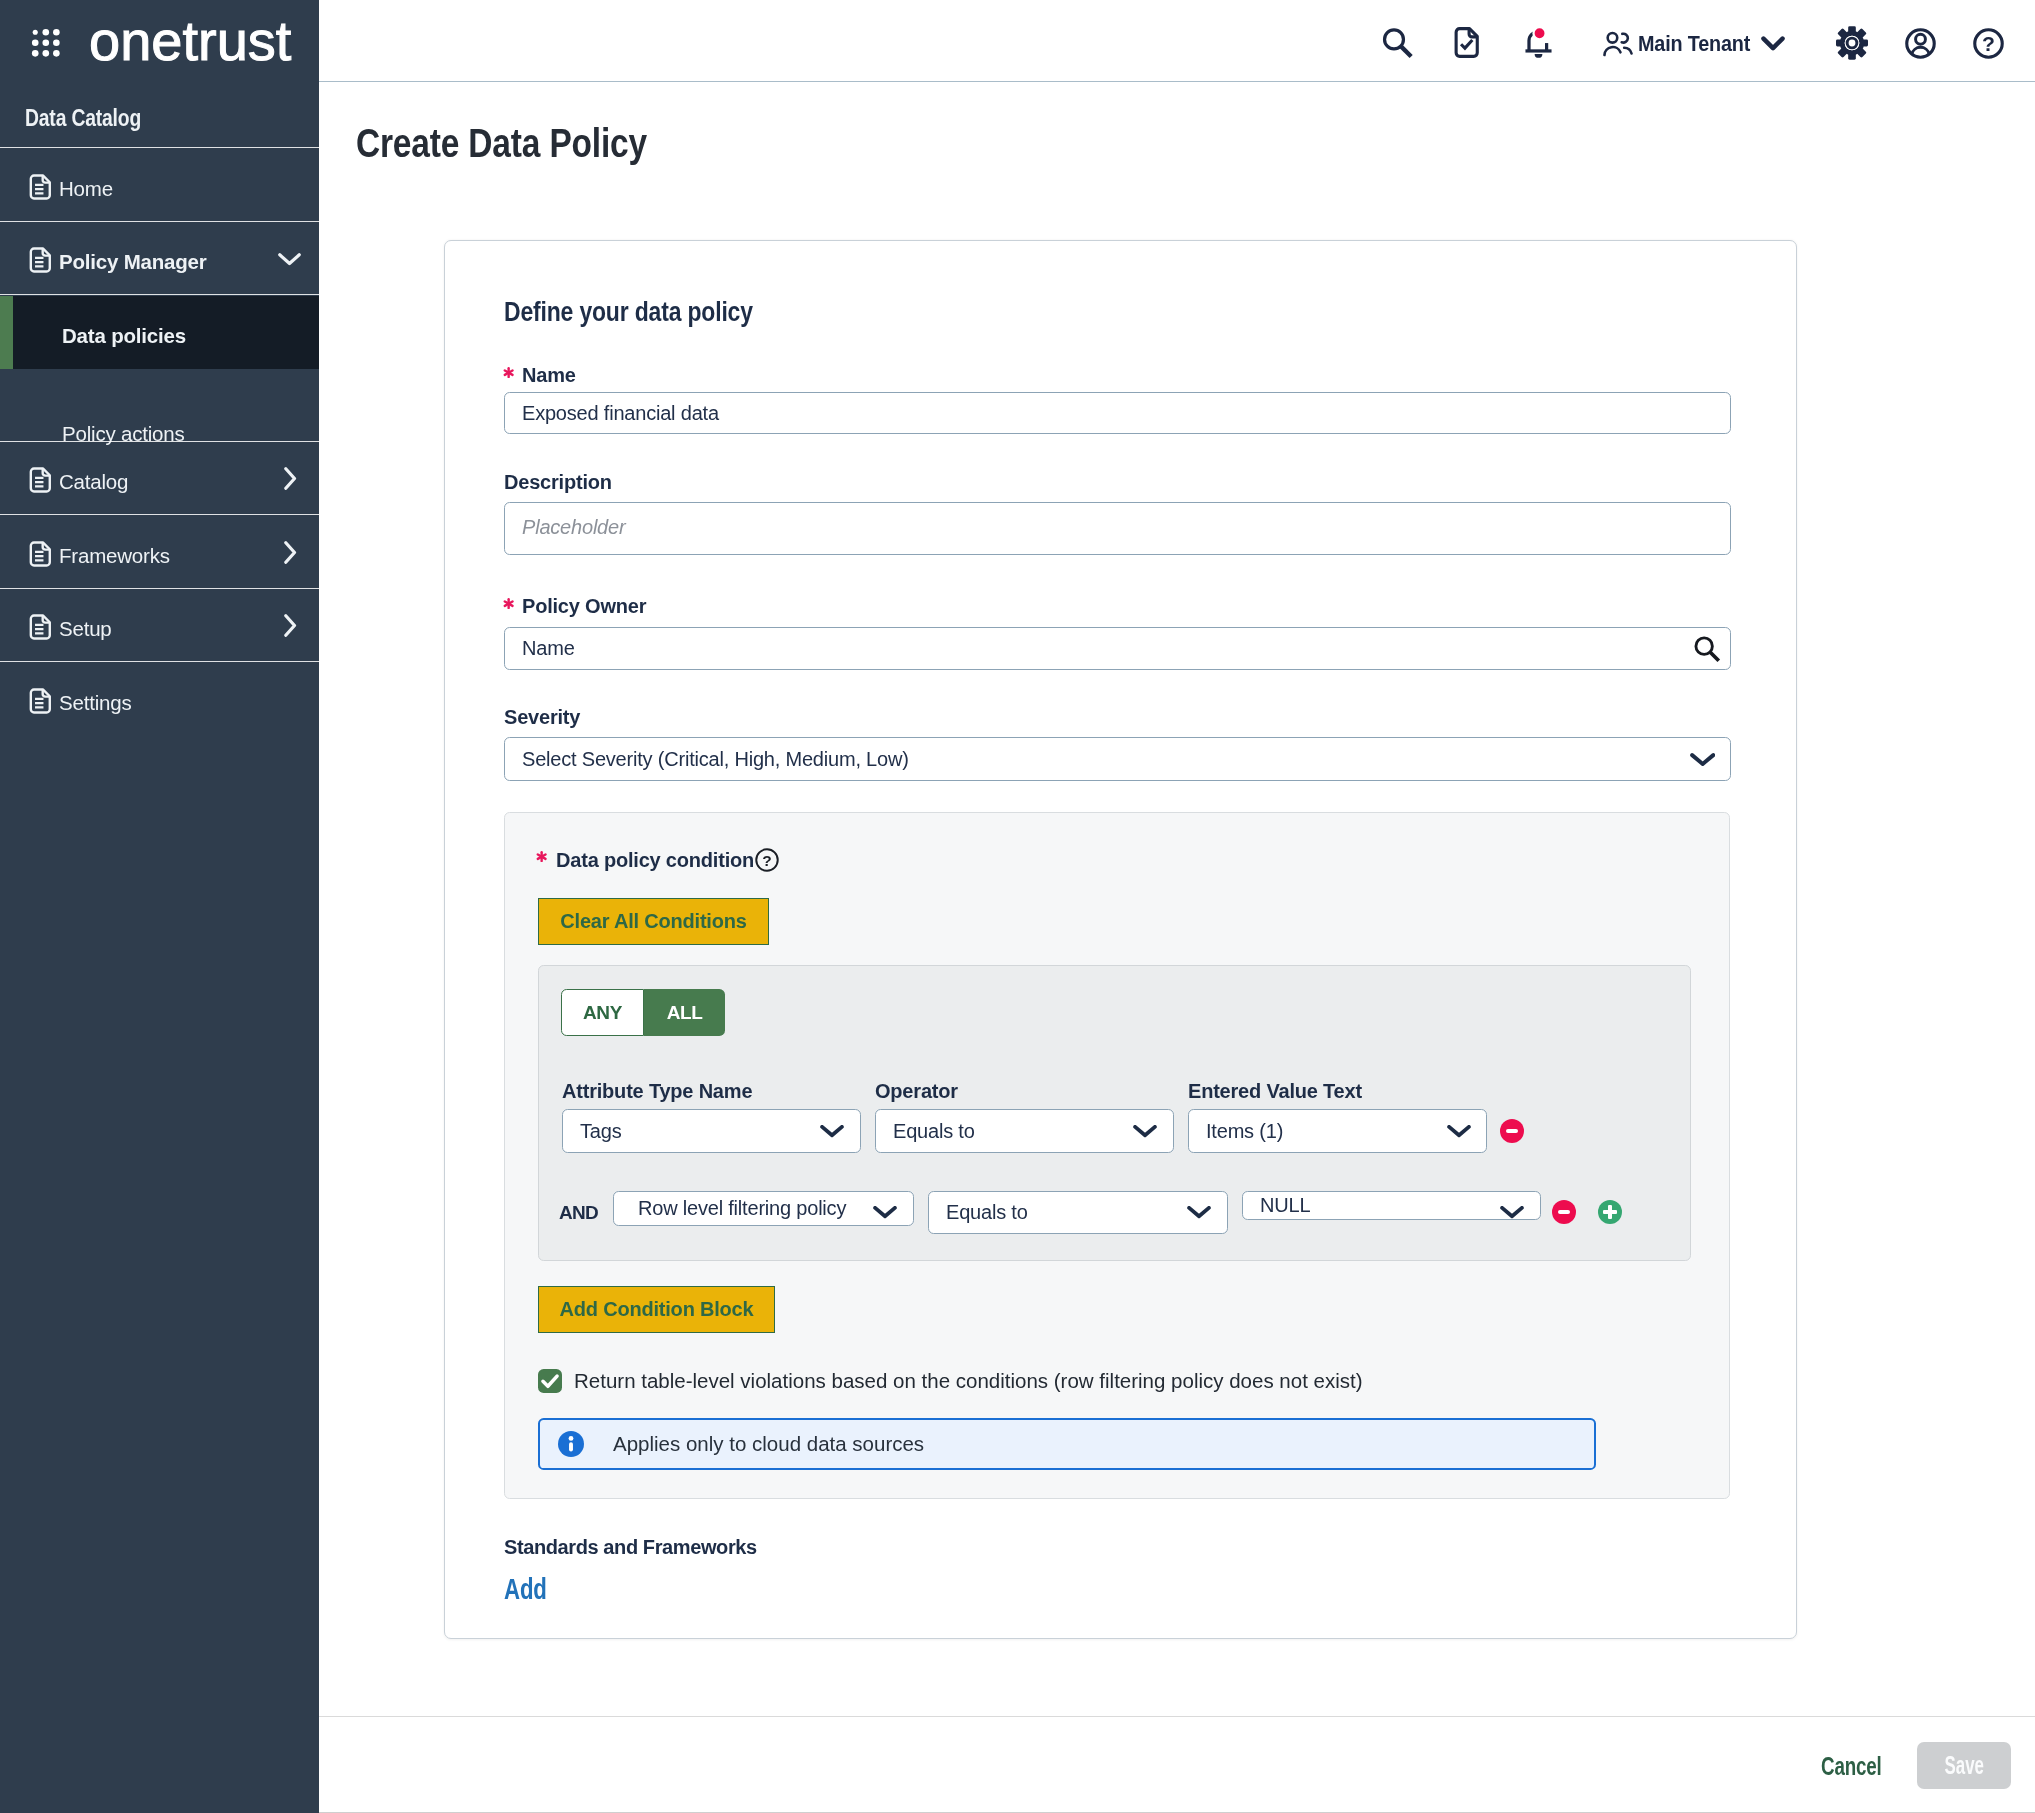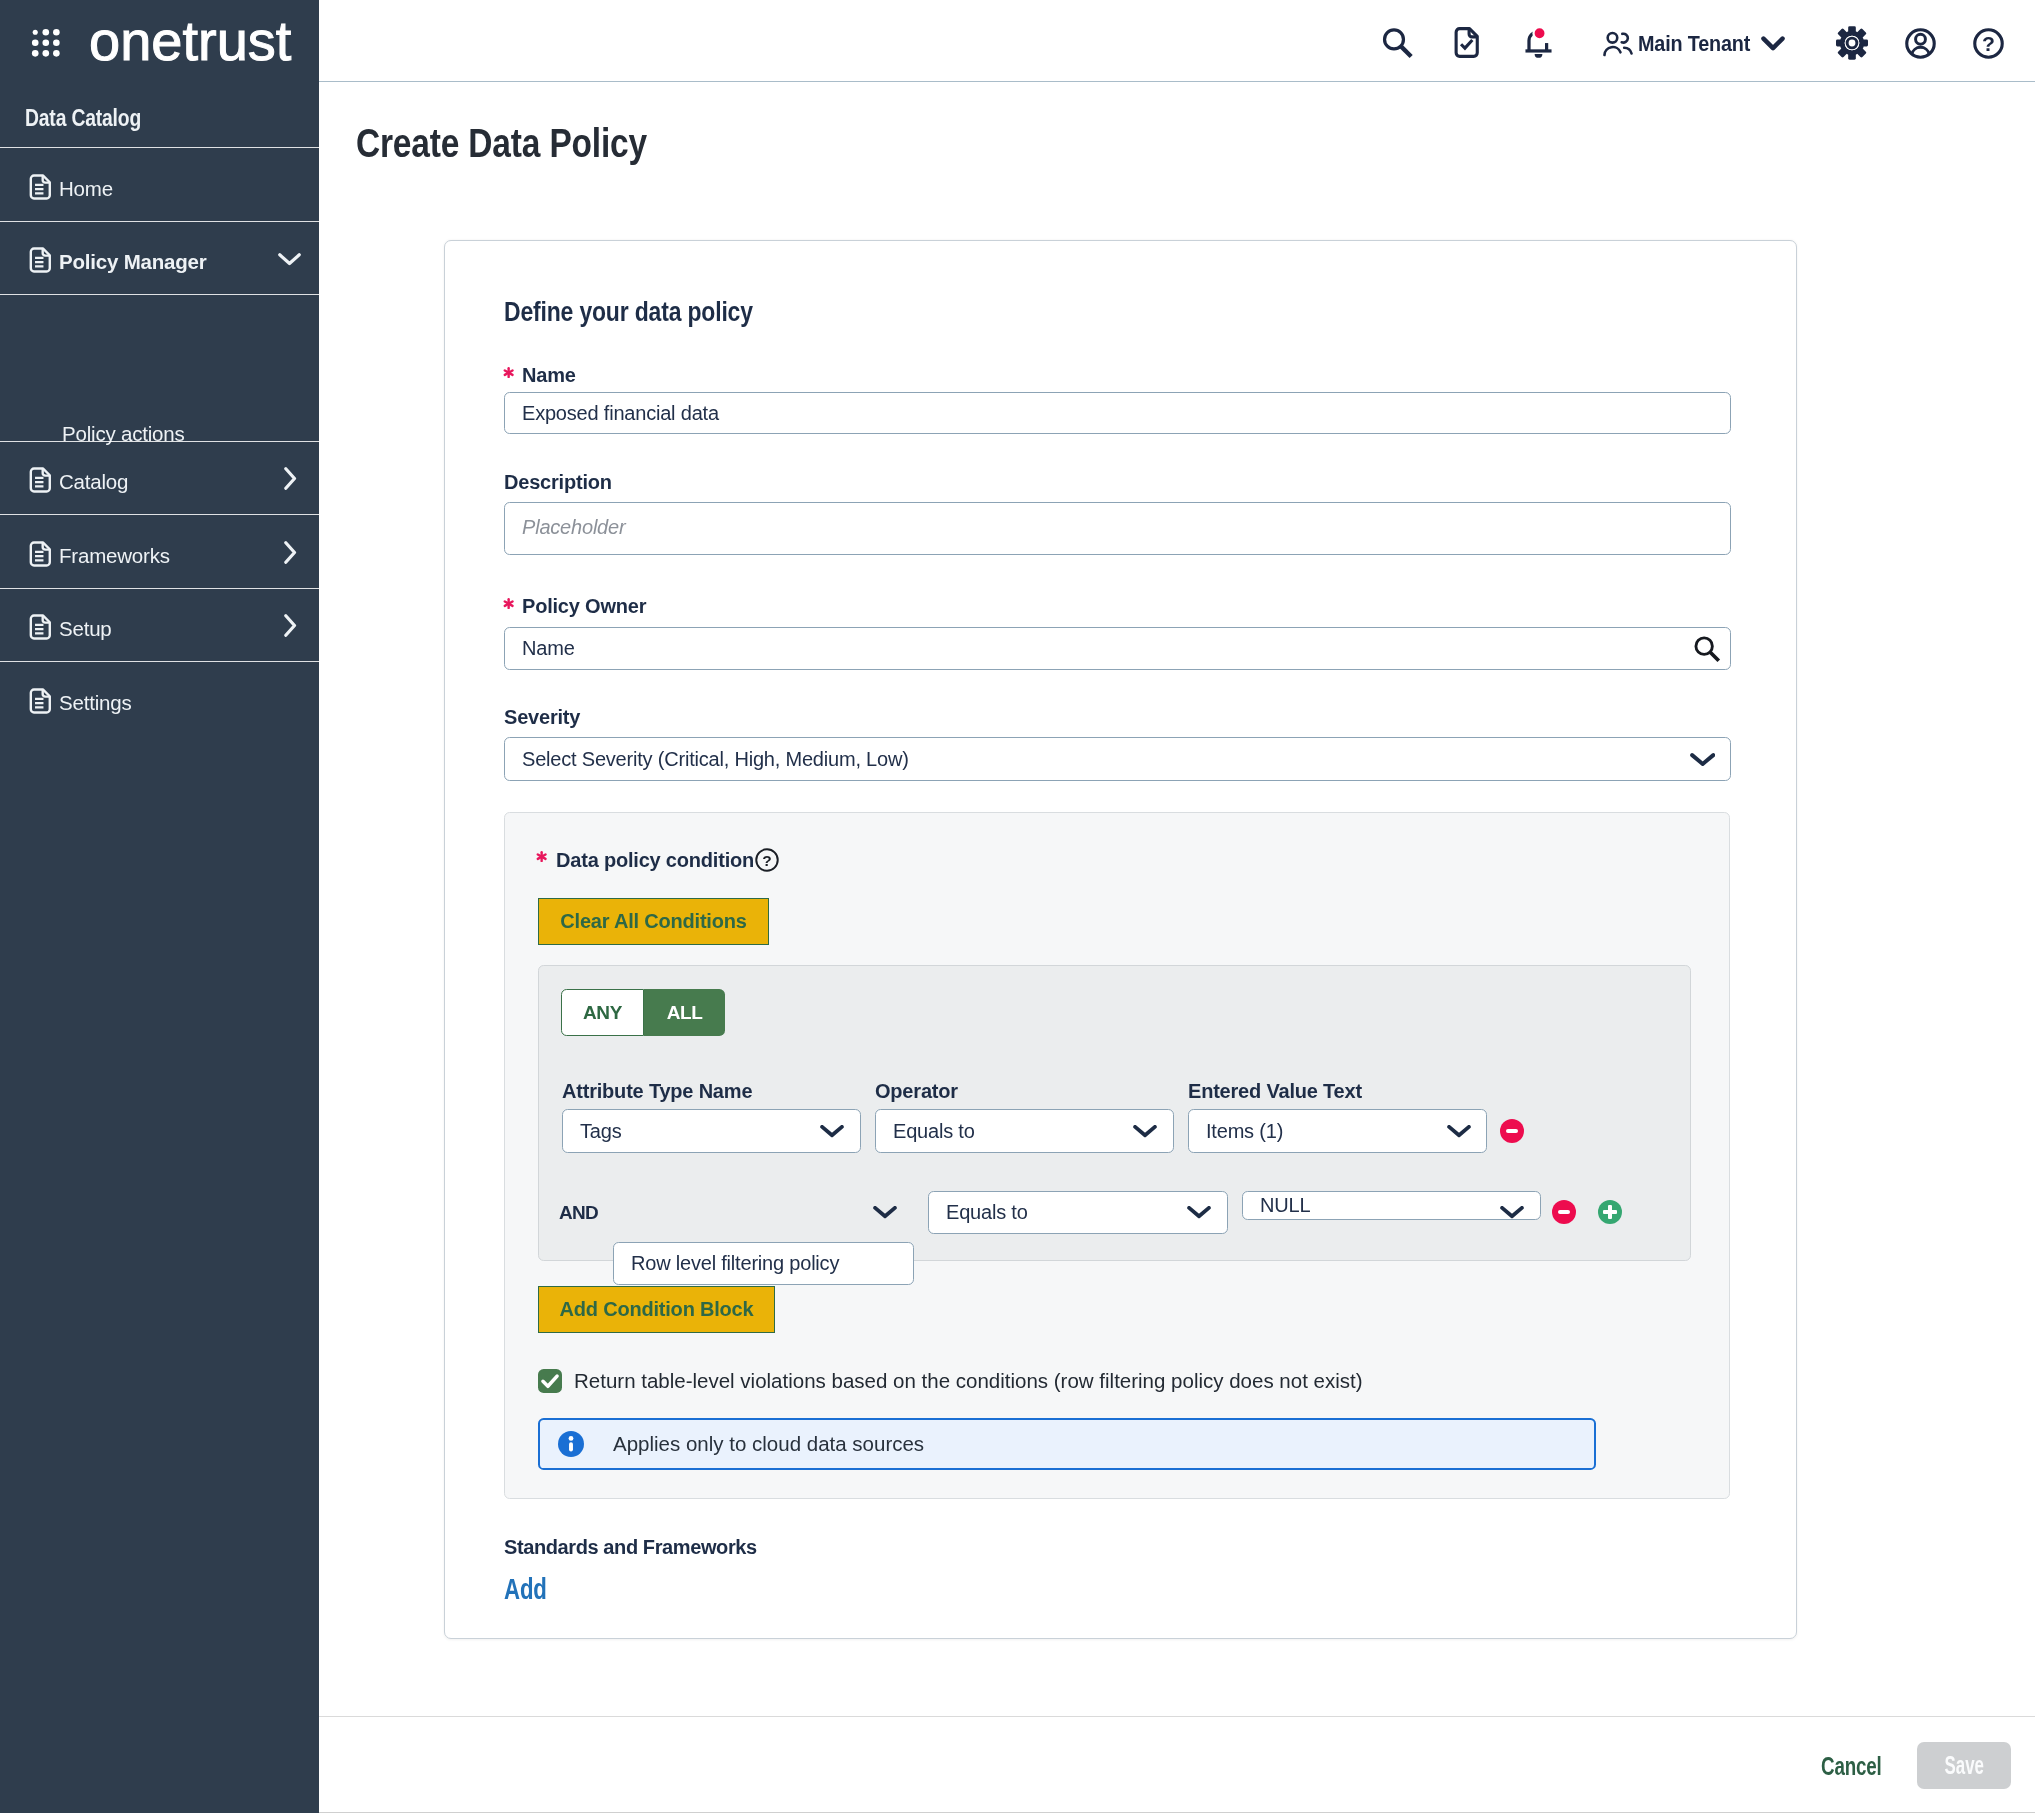--- a/index.html
+++ b/index.html
@@ -77,20 +77,24 @@
         <path d="M20,2.2 H7 a4.5,4.5 0 0 0 -4.5,4.5 v23.6 a4.5,4.5 0 0 0 4.5,4.5 h18 a4.5,4.5 0 0 0 4.5,-4.5 V11.7 Z" fill="none" stroke="#eef2f5" stroke-width="3.4" stroke-linejoin="round"></path>
         <path d="M19.4,2.5 v6.3 a3.5,3.5 0 0 0 3.5,3.5 h6.3" fill="none" stroke="#eef2f5" stroke-width="3.4"></path>
         <path d="M8.5,15.5 h12 M8.5,21.5 h12 M8.5,27.5 h12" stroke="#eef2f5" stroke-width="3.2"></path>
       </svg>
     <div class="txt b">Policy Manager</div>
     <svg class="abs" style="left:278px; top:31px;" width="23" height="12.7" viewBox="0 0 33 18">
         <polyline points="2.5,2.5 16.5,15 30.5,2.5" fill="none" stroke="#eef2f5" stroke-width="4.6" stroke-linecap="round" stroke-linejoin="round"></polyline>
       </svg>
   </div>
   <div class="divider" style="top:294px;"></div>
+  <div class="srow sel" style="top:296px;">
+      <div class="selbar"></div>
+      <div class="txt b" style="left:62px;">Data policies</div>
+    </div>
   <div class="srow" style="top:369px;margin-top:25px;">
       <div class="txt" style="left:62px;">Policy actions</div>
     </div>
   <div class="divider" style="top:441px;"></div>
   <div class="srow" style="top:442px;">
     <svg class="doc-ic" width="22.6" height="26" viewBox="0 0 32 37">
         <path d="M20,2.2 H7 a4.5,4.5 0 0 0 -4.5,4.5 v23.6 a4.5,4.5 0 0 0 4.5,4.5 h18 a4.5,4.5 0 0 0 4.5,-4.5 V11.7 Z" fill="none" stroke="#eef2f5" stroke-width="3.4" stroke-linejoin="round"></path>
         <path d="M19.4,2.5 v6.3 a3.5,3.5 0 0 0 3.5,3.5 h6.3" fill="none" stroke="#eef2f5" stroke-width="3.4"></path>
         <path d="M8.5,15.5 h12 M8.5,21.5 h12 M8.5,27.5 h12" stroke="#eef2f5" stroke-width="3.2"></path>
       </svg>
@@ -259,21 +263,21 @@
   </svg>
 <svg class="abs ddc" style="left:1133px; top:1125px;" width="24" height="12.7" viewBox="0 0 34 18">
     <polyline points="3,2.6 17,14.6 31,2.6" fill="none" stroke="#1d2c45" stroke-width="5.4" stroke-linecap="round" stroke-linejoin="round"></polyline>
   </svg>
 <svg class="abs ddc" style="left:1447px; top:1125px;" width="24" height="12.7" viewBox="0 0 34 18">
     <polyline points="3,2.6 17,14.6 31,2.6" fill="none" stroke="#1d2c45" stroke-width="5.4" stroke-linecap="round" stroke-linejoin="round"></polyline>
   </svg>
 <div class="circle-btn minus" style="left:1500px; top:1119px;"></div>
 
 <div class="t" style="left:559px; top:1203px; font-size:19px; font-weight:700; color:#1e2d47; letter-spacing:-0.7px;">AND</div>
-<div class="input" style="left:613px; top:1242px; width:301px; height:43px; padding-left:17px;">Row level filtering policy</div>
+<div class="input" style="left:613px; top:1191px; width:301px; height:35px; padding-left:24px;">Row level filtering policy</div>
 <div class="input" style="left:928px; top:1191px; width:300px; height:43px; padding-left:17px;">Equals to</div>
 <div class="input" style="left:1242px; top:1191px; width:299px; height:29px; padding-left:17px;">NULL</div>
 <svg class="abs ddc" style="left:873px; top:1206px;" width="24" height="12.7" viewBox="0 0 34 18">
     <polyline points="3,2.6 17,14.6 31,2.6" fill="none" stroke="#1d2c45" stroke-width="5.4" stroke-linecap="round" stroke-linejoin="round"></polyline>
   </svg>
 <svg class="abs ddc" style="left:1187px; top:1206px;" width="24" height="12.7" viewBox="0 0 34 18">
     <polyline points="3,2.6 17,14.6 31,2.6" fill="none" stroke="#1d2c45" stroke-width="5.4" stroke-linecap="round" stroke-linejoin="round"></polyline>
   </svg>
 <svg class="abs ddc" style="left:1500px; top:1206px;" width="24" height="12.7" viewBox="0 0 34 18">
     <polyline points="3,2.6 17,14.6 31,2.6" fill="none" stroke="#1d2c45" stroke-width="5.4" stroke-linecap="round" stroke-linejoin="round"></polyline>

